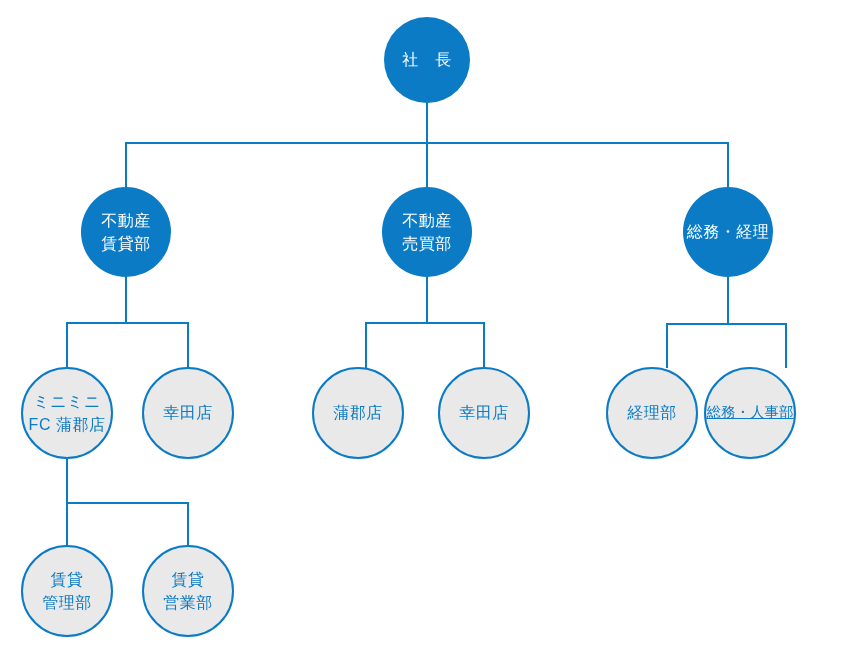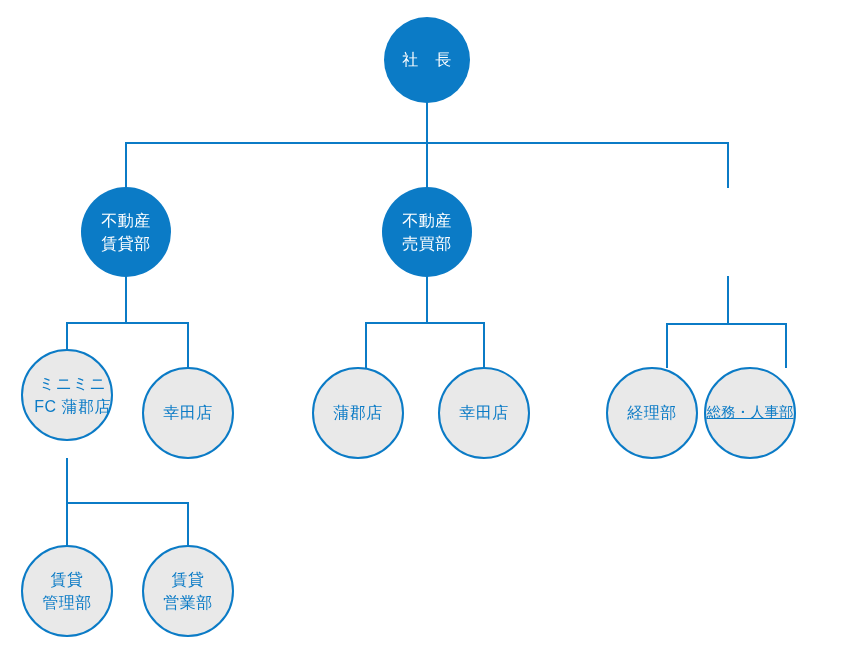--- a/index.html
+++ b/index.html
@@ -87,22 +87,25 @@
   </div>
 
   <div class="node blue" style="left:81px; top:187px; width:90px; height:90px;">
     <span class="label">不動産
 賃貸部</span>
   </div>
   <div class="node blue" style="left:382px; top:187px; width:90px; height:90px;">
     <span class="label">不動産
 売買部</span>
   </div>
+  <div class="node blue" style="left:683px; top:187px; width:90px; height:90px;">
+    <span class="label">総務・経理</span>
+  </div>
 
-  <div class="node gray" style="left:21px; top:349px; width:92px; height:92px;justify-content:flex-end;">
+  <div class="node gray" style="left:21px; top:367px; width:92px; height:92px;">
     <span class="label">ミニミニ
 FC 蒲郡店</span>
   </div>
   <div class="node gray" style="left:142px; top:367px; width:92px; height:92px;">
     <span class="label">幸田店</span>
   </div>
   <div class="node gray" style="left:312px; top:367px; width:92px; height:92px;">
     <span class="label">蒲郡店</span>
   </div>
   <div class="node gray" style="left:438px; top:367px; width:92px; height:92px;">

